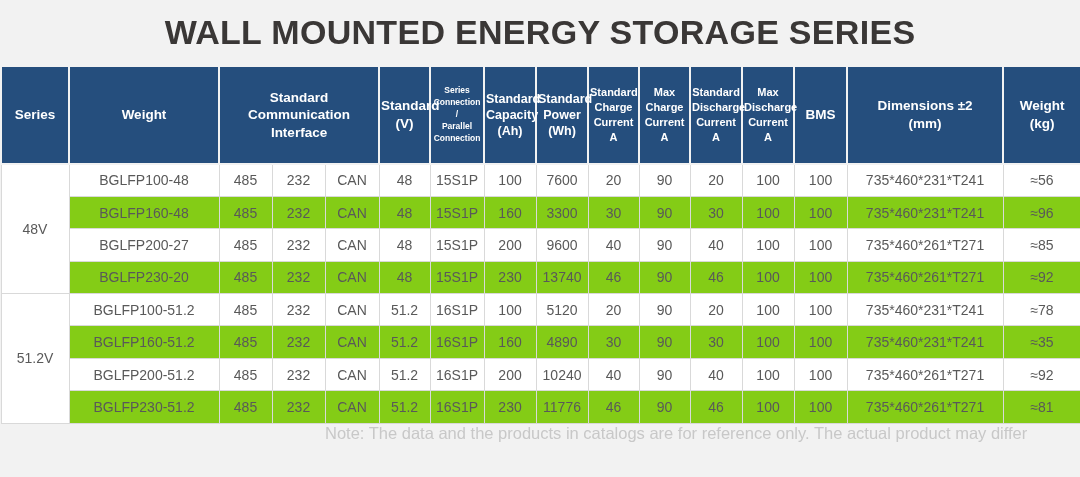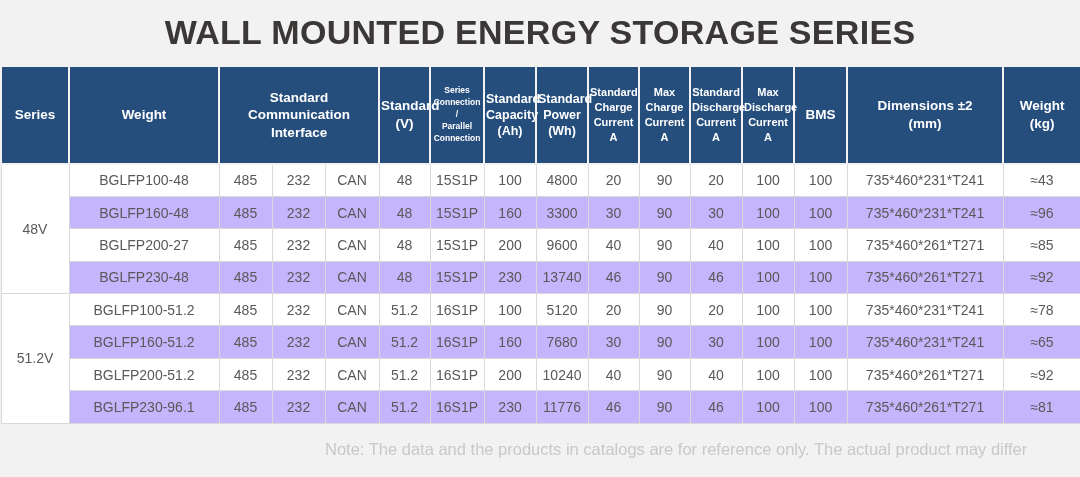--- a/index.html
+++ b/index.html
@@ -36,24 +36,24 @@
   th.h-xs { font-size:8.5px; line-height:1.4; font-weight:600; }
   td {
     border:1px solid #d9d9d9;
     height:32.4px;
     background:#ffffff;
     color:#595959;
     font-size:14px;
     text-align:center; vertical-align:middle;
     white-space:nowrap; overflow:hidden;
   }
-  tr.alt td { background:#c4b5fd; }
+  tr.alt td { background:#84cc16; }
   td.series-cell { background:#ffffff;margin-left:24px; }
   .note-bar {
-    position:absolute; left:0; top:422px; width:1080px; height:55px;
+    position:absolute; left:0; top:406px; width:1080px; height:55px;
     display:flex; align-items:center;
     overflow:hidden;
   }
   .note-text {
     padding-left:325px;
     font-size:16.5px; color:#c8c8c8;
     white-space:nowrap;
   }
 </style>
 </head>
@@ -128,28 +128,28 @@
   <tbody>
     <tr>
       <td class="series-cell" rowspan="4">48V</td>
       <td>BGLFP100-48</td>
       <td>485</td>
       <td>232</td>
       <td>CAN</td>
       <td>48</td>
       <td>15S1P</td>
       <td>100</td>
-      <td>4800</td>
-      <td>20</td>
-      <td>90</td>
-      <td>20</td>
-      <td>100</td>
-      <td>100</td>
-      <td>735*460*231*T241</td>
-      <td>≈43</td>
+      <td>7600</td>
+      <td>20</td>
+      <td>90</td>
+      <td>20</td>
+      <td>100</td>
+      <td>100</td>
+      <td>735*460*231*T241</td>
+      <td>≈56</td>
     </tr>
     <tr class="alt">
       <td>BGLFP160-48</td>
       <td>485</td>
       <td>232</td>
       <td>CAN</td>
       <td>48</td>
       <td>15S1P</td>
       <td>160</td>
       <td>3300</td>
@@ -172,21 +172,21 @@
       <td>9600</td>
       <td>40</td>
       <td>90</td>
       <td>40</td>
       <td>100</td>
       <td>100</td>
       <td>735*460*261*T271</td>
       <td>≈85</td>
     </tr>
     <tr class="alt">
-      <td>BGLFP230-48</td>
+      <td>BGLFP230-20</td>
       <td>485</td>
       <td>232</td>
       <td>CAN</td>
       <td>48</td>
       <td>15S1P</td>
       <td>230</td>
       <td>13740</td>
       <td>46</td>
       <td>90</td>
       <td>46</td>
@@ -214,48 +214,48 @@
       <td>≈78</td>
     </tr>
     <tr class="alt">
       <td>BGLFP160-51.2</td>
       <td>485</td>
       <td>232</td>
       <td>CAN</td>
       <td>51.2</td>
       <td>16S1P</td>
       <td>160</td>
-      <td>7680</td>
-      <td>30</td>
-      <td>90</td>
-      <td>30</td>
-      <td>100</td>
-      <td>100</td>
-      <td>735*460*231*T241</td>
-      <td>≈65</td>
+      <td>4890</td>
+      <td>30</td>
+      <td>90</td>
+      <td>30</td>
+      <td>100</td>
+      <td>100</td>
+      <td>735*460*231*T241</td>
+      <td>≈35</td>
     </tr>
     <tr>
       <td>BGLFP200-51.2</td>
       <td>485</td>
       <td>232</td>
       <td>CAN</td>
       <td>51.2</td>
       <td>16S1P</td>
       <td>200</td>
       <td>10240</td>
       <td>40</td>
       <td>90</td>
       <td>40</td>
       <td>100</td>
       <td>100</td>
       <td>735*460*261*T271</td>
       <td>≈92</td>
     </tr>
     <tr class="alt">
-      <td>BGLFP230-96.1</td>
+      <td>BGLFP230-51.2</td>
       <td>485</td>
       <td>232</td>
       <td>CAN</td>
       <td>51.2</td>
       <td>16S1P</td>
       <td>230</td>
       <td>11776</td>
       <td>46</td>
       <td>90</td>
       <td>46</td>

